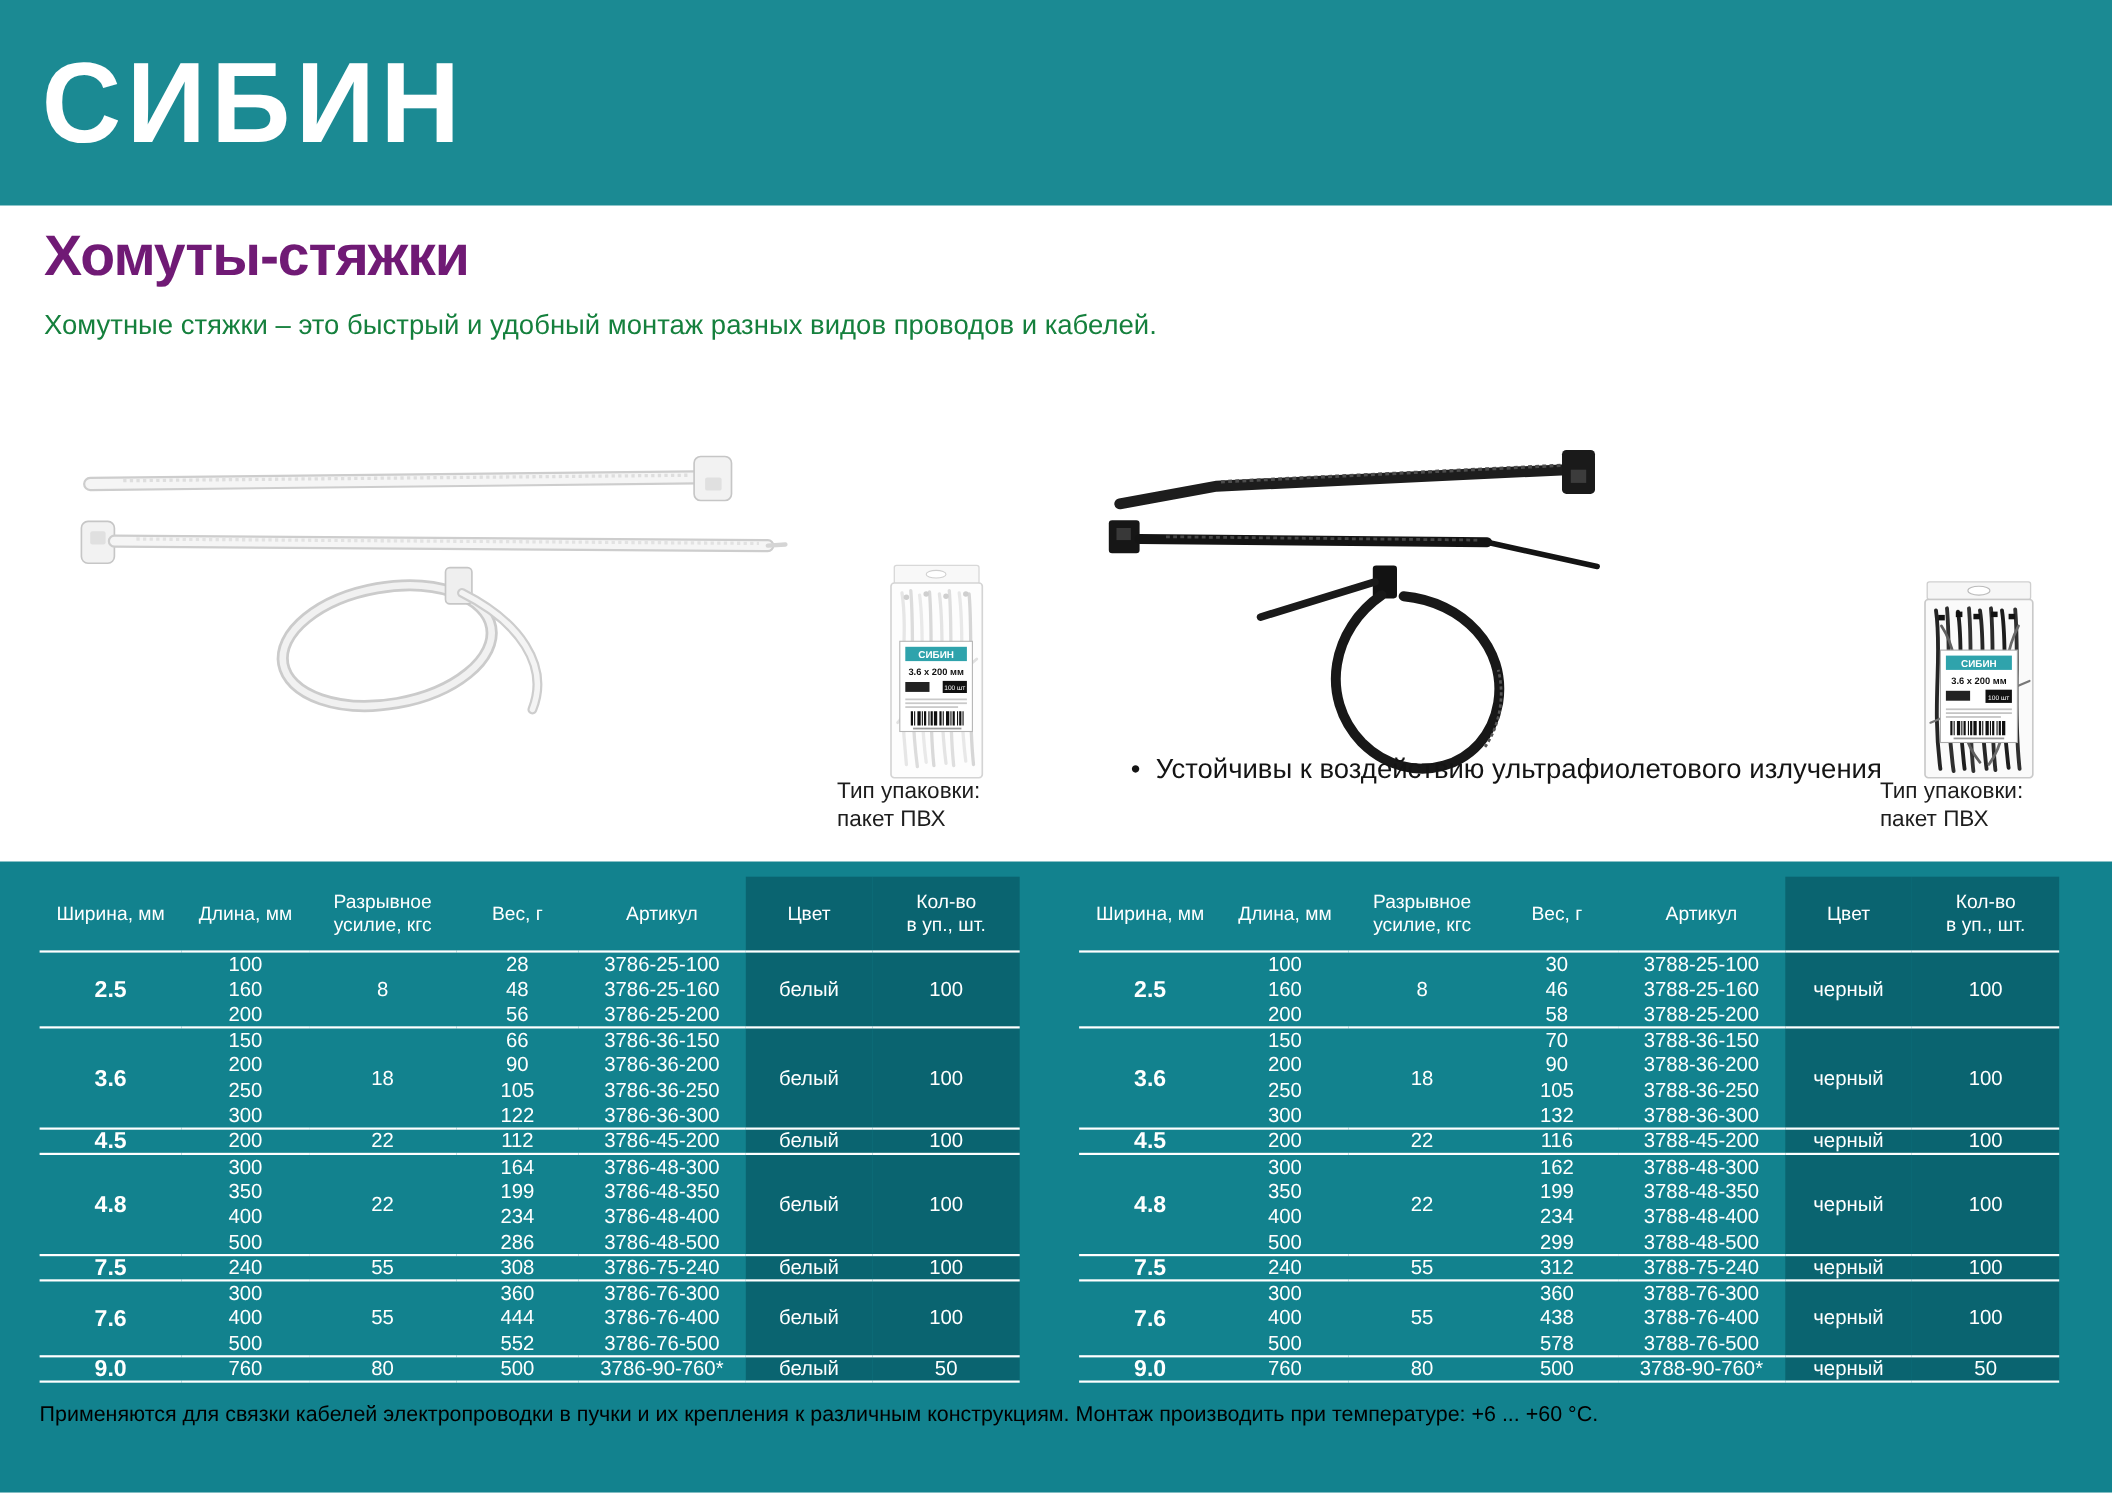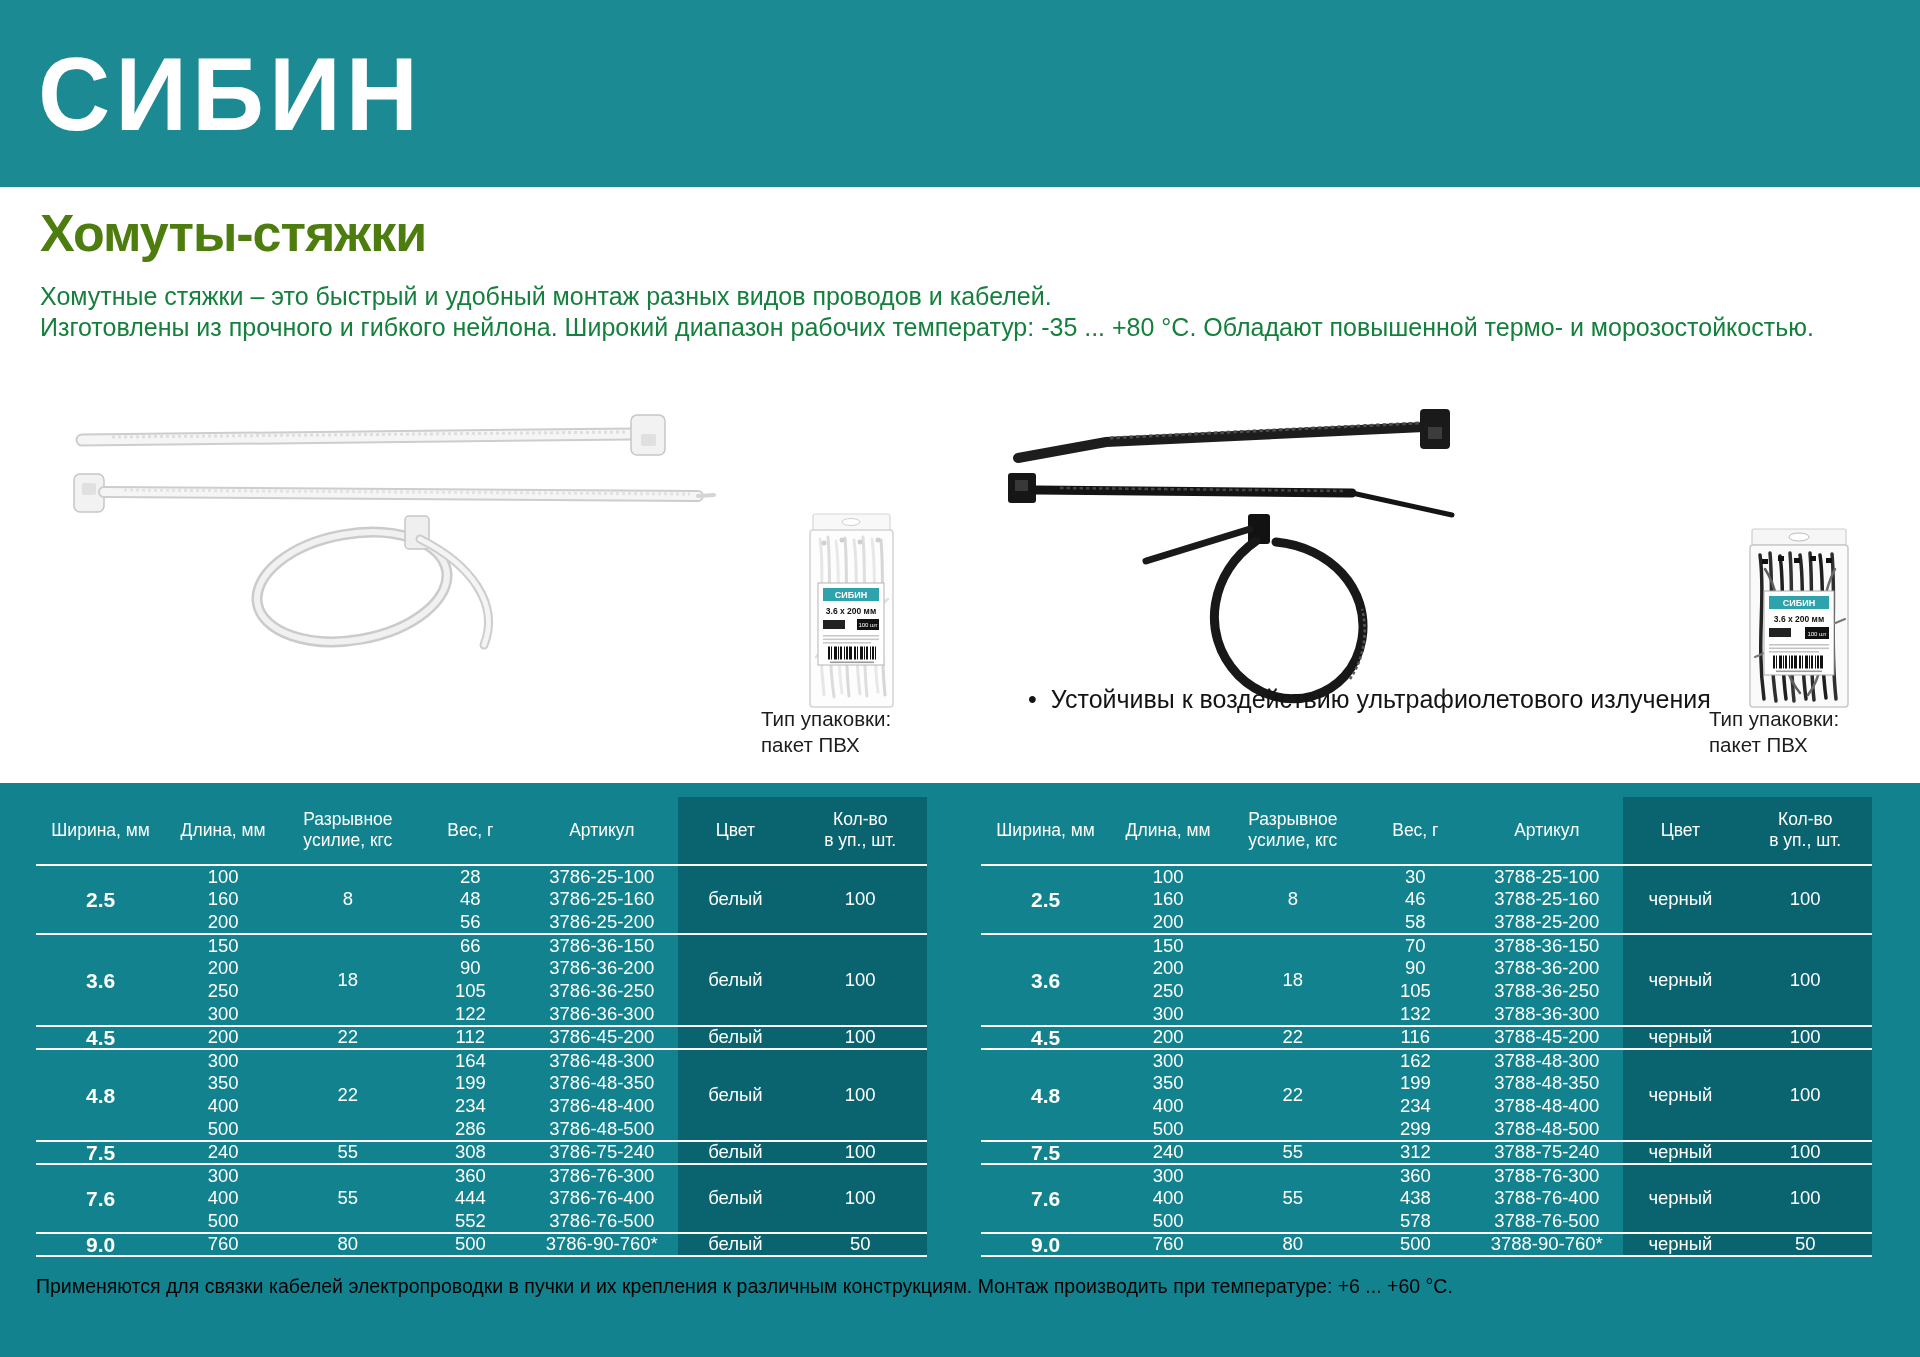--- a/index.html
+++ b/index.html
@@ -17,21 +17,21 @@
   
   .banner{height:187px;background:var(--brand-teal);display:flex;align-items:center;}
   .logo{
     color:#fff;font-weight:bold;font-size:100px;line-height:1;
     letter-spacing:5px;margin-left:38px;transform:scaleY(1.04);
   }
   
   .main{position:relative;height:596px;background:#fff;}
   .title{
     position:absolute;left:40px;top:16px;margin:0;
-    font-size:52px;font-weight:bold;letter-spacing:-1px;color:#4d7c0f;
+    font-size:52px;font-weight:bold;letter-spacing:-1px;color:#701a75;
   }
   .desc{position:absolute;left:40px;top:94px;font-size:25px;line-height:31px;color:#15803d;}
   .desc p{margin:0;}
   .photos{position:absolute;left:0;top:0;}
   .features{
     position:absolute;left:1028px;top:494px;margin:0;padding:0;list-style:none;
     font-size:25px;line-height:36px;color:#141414;text-align:right;
   }
   .features li::before{content:"•";margin-right:14px;font-size:25px;}
   .pack-label{
@@ -68,21 +68,20 @@
 
 <header class="banner">
   <div class="logo">СИБИН</div>
 </header>
 
 <section class="main">
 
   <h1 class="title">Хомуты-стяжки</h1>
   <div class="desc">
     <p>Хомутные стяжки – это быстрый и удобный монтаж разных видов проводов и кабелей.</p>
-    <p>Изготовлены из прочного и гибкого нейлона. Широкий диапазон рабочих температур: -35 ... +80 °С. Обладают повышенной термо- и морозостойкостью.</p>
   </div>
 
   <svg class="photos" width="1920" height="596" viewBox="0 0 1920 596">
 
     <g>
       <path d="M82,253 L633,247" stroke="#cdcdcd" stroke-width="13" stroke-linecap="round" fill="none"></path>
       <path d="M82,253 L633,247" stroke="#f5f5f5" stroke-width="9" stroke-linecap="round" fill="none"></path>
       <path d="M112,250 L628,245" stroke="#dedede" stroke-width="3" stroke-dasharray="3 3" fill="none"></path>
       <rect x="631" y="228" width="34" height="40" rx="6" fill="#f2f2f2" stroke="#c6c6c6" stroke-width="1.5"></rect>
       <rect x="641" y="247" width="15" height="12" rx="2" fill="#e0e0e0"></rect>

